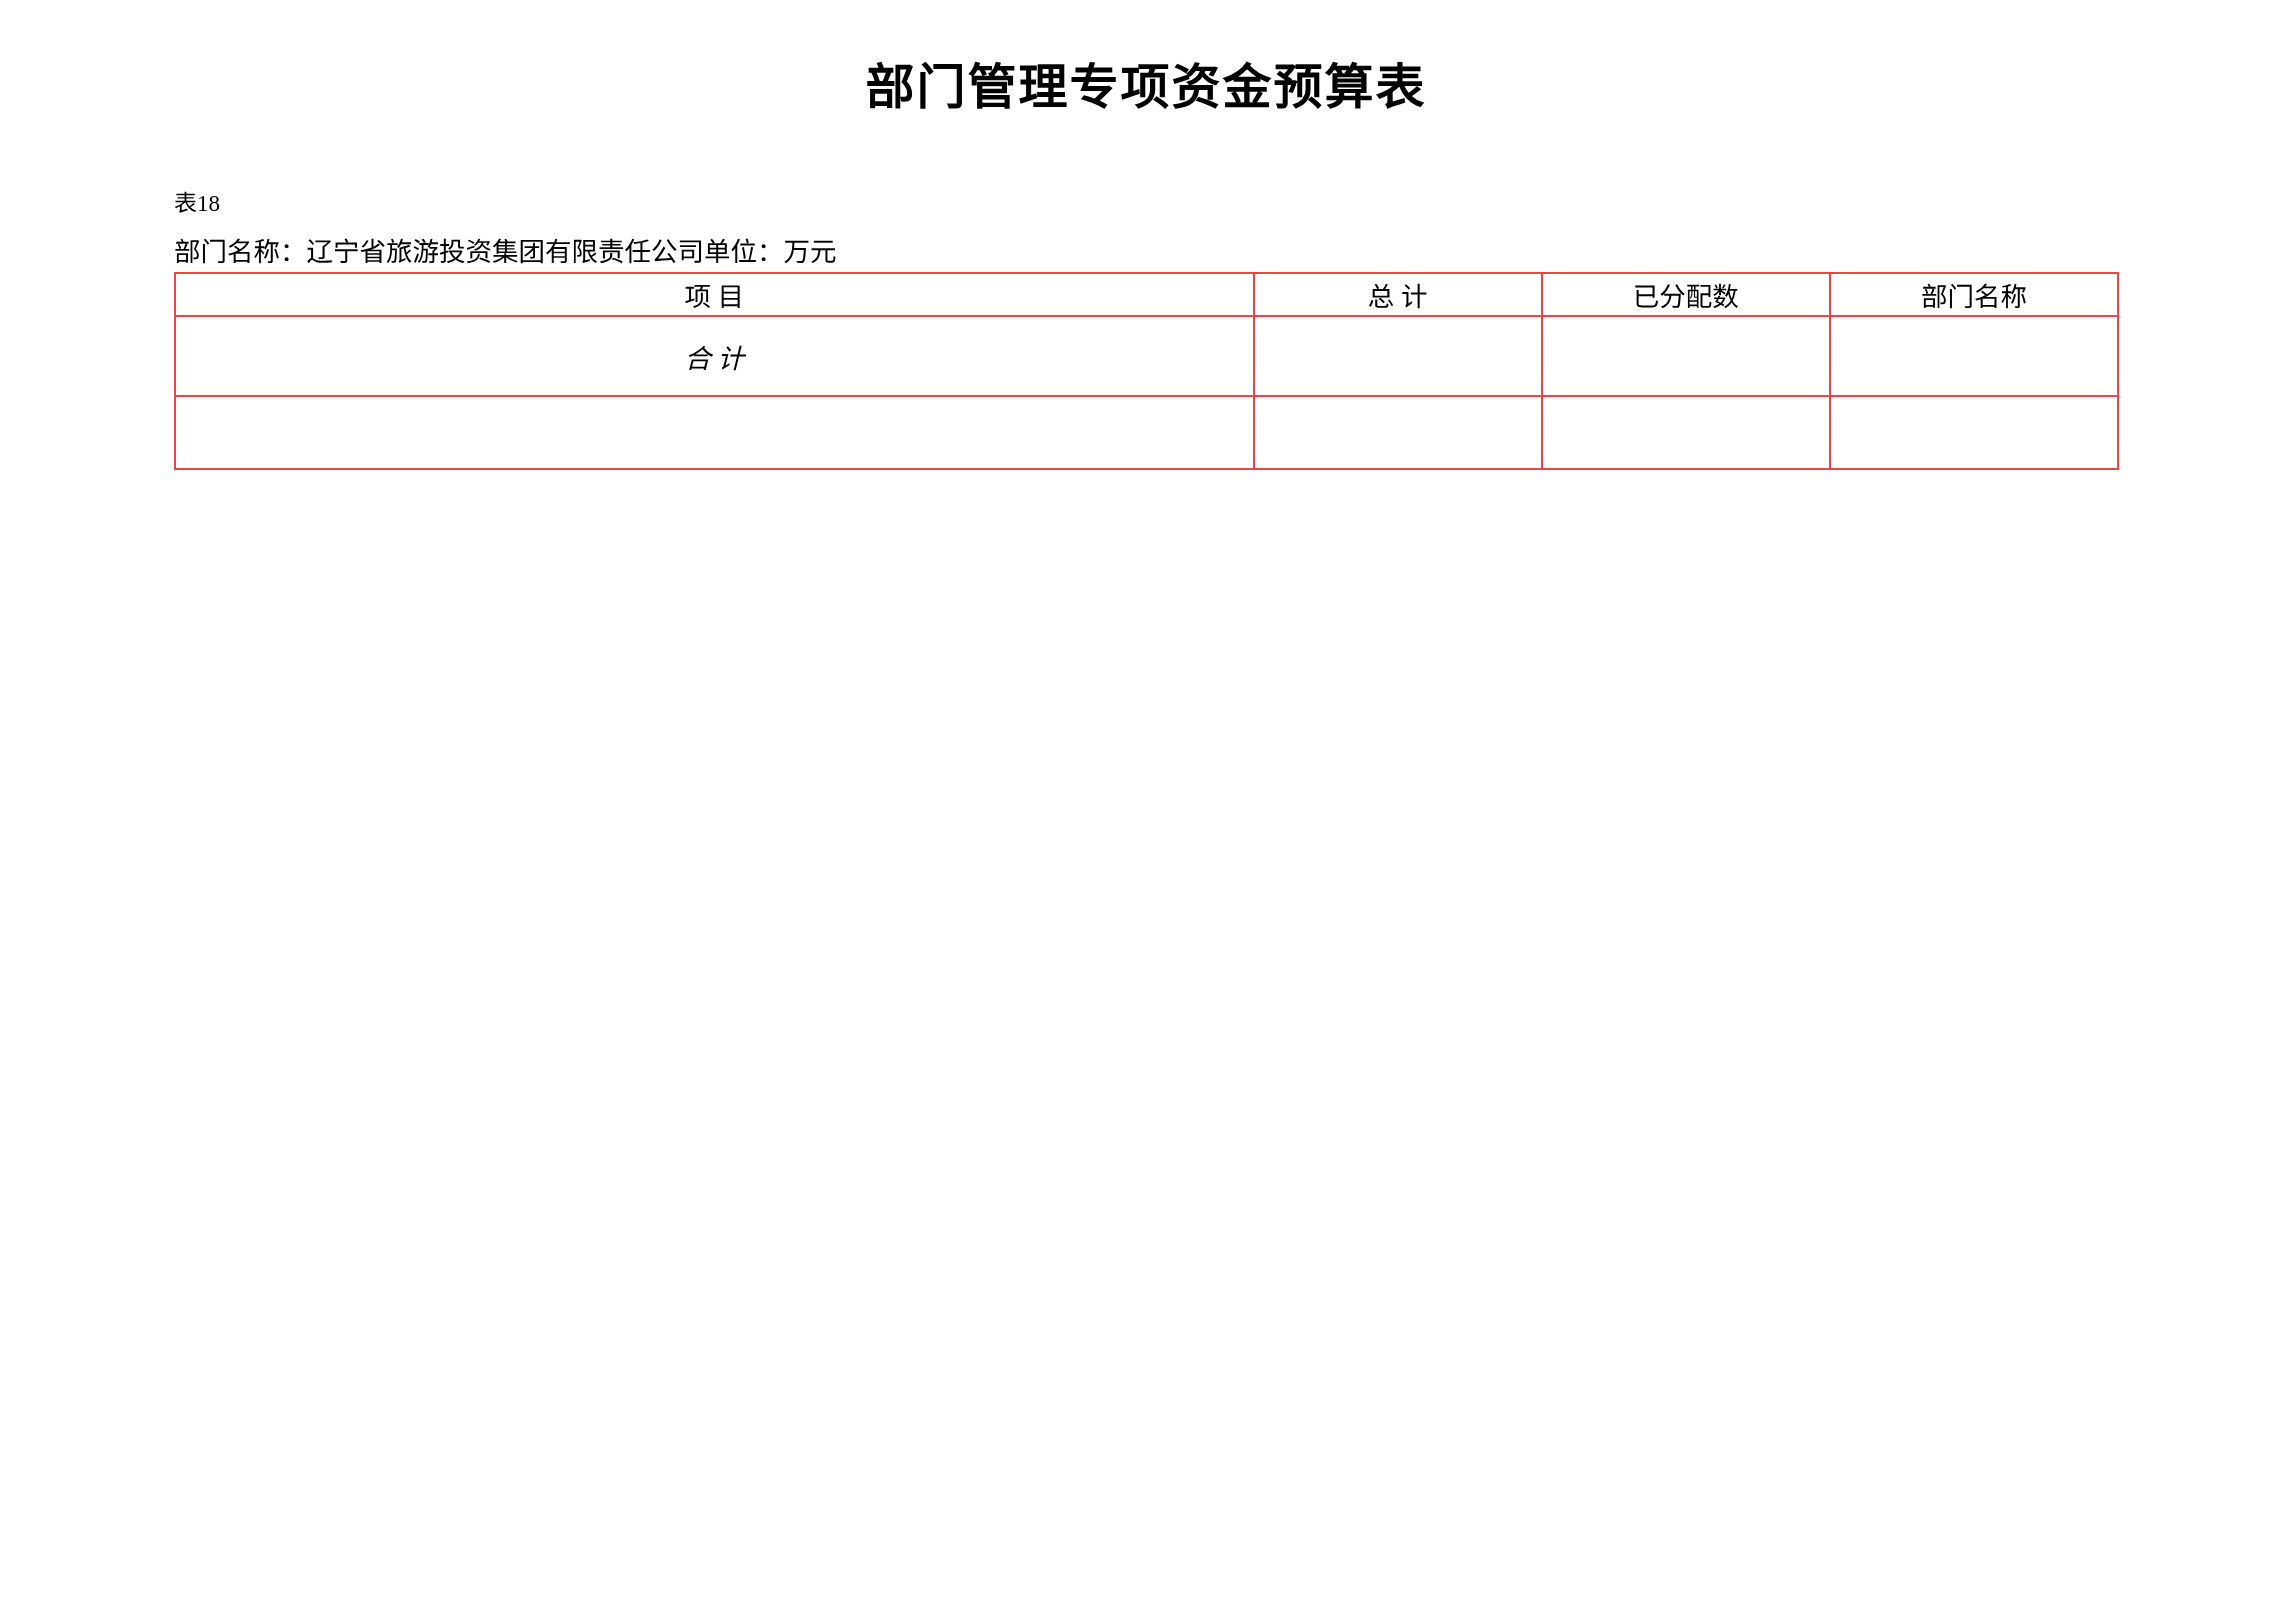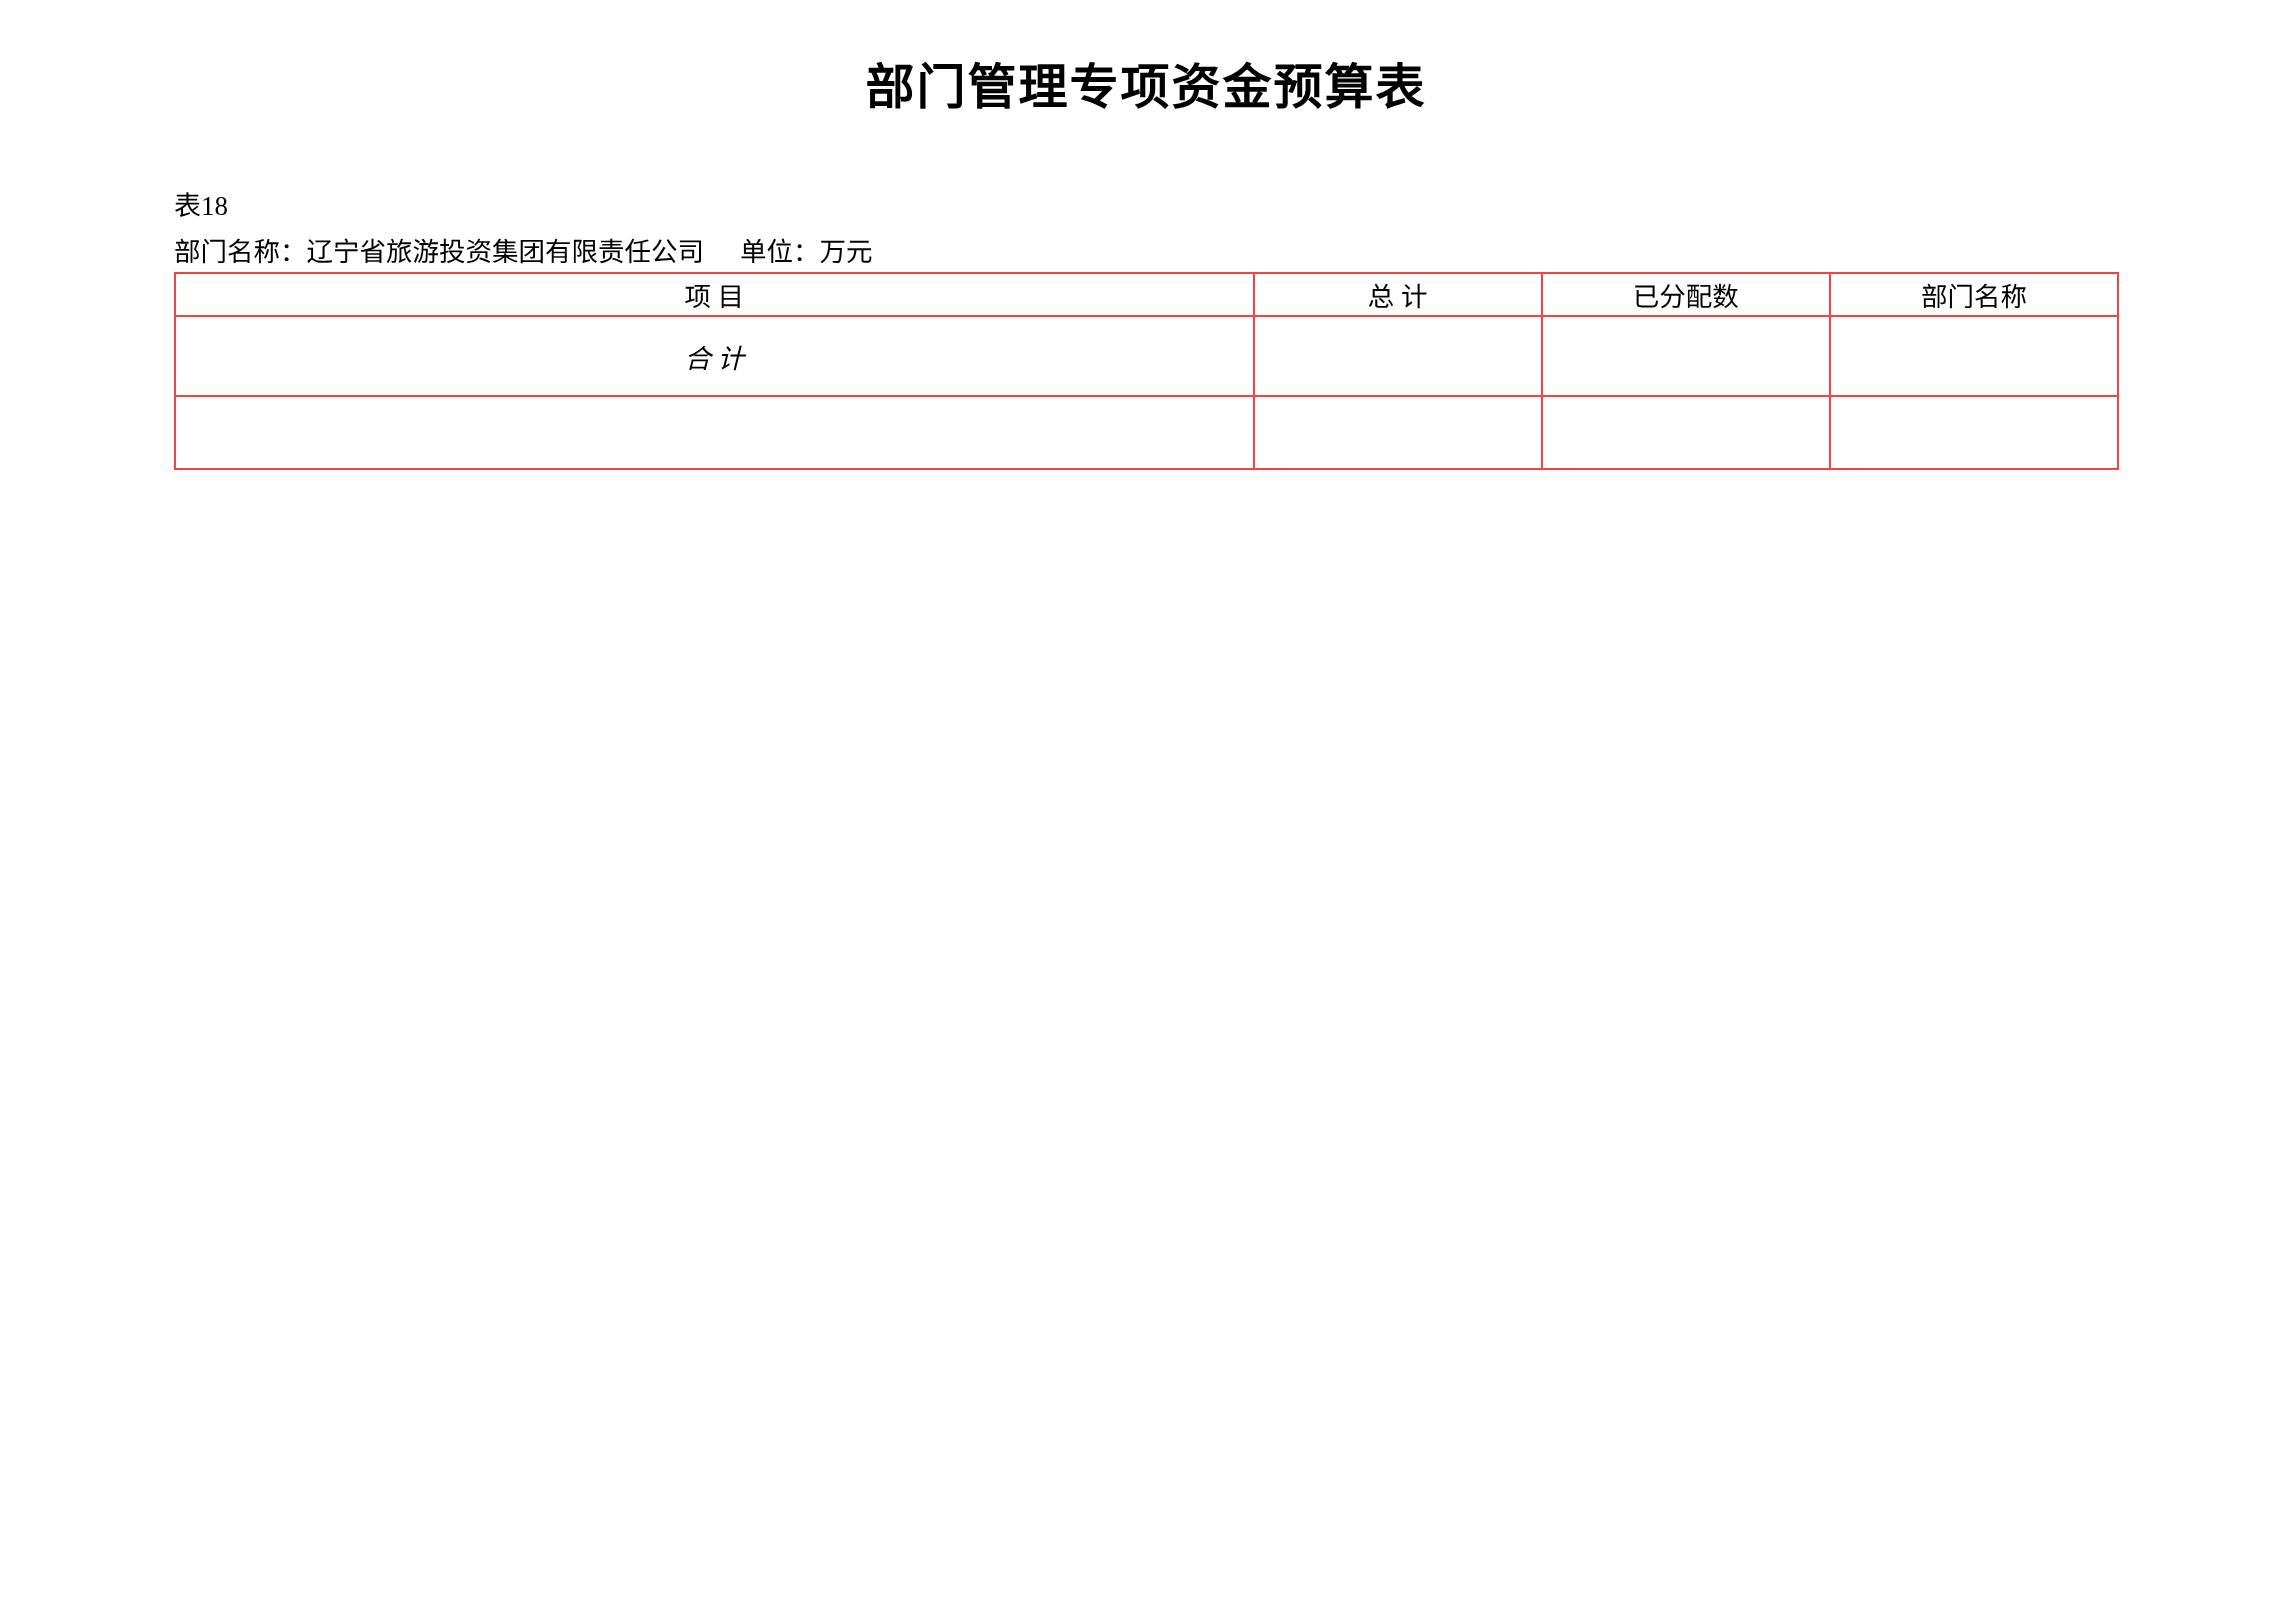--- a/index.html
+++ b/index.html
@@ -32,40 +32,39 @@
     text-align: center;
     font-size: 49px;
     font-weight: bold;
     letter-spacing: 2px;
     font-family: "Liberation Serif", "DejaVu Serif", serif;
   }
   .table-code {
     position: absolute;
     left: 174px;
     top: 184px;
-    font-size: 27px;
+    font-size: 23px;
     font-family: "Liberation Serif", "DejaVu Serif", serif;
   }
   .meta-row {
     position: absolute;
     left: 174px;
     top: 230px;
     width: 1943px;
     display: flex;
     justify-content: flex-start;
     align-items: baseline;
     font-size: 26.5px;
     font-family: "Liberation Serif", "DejaVu Serif", serif;
   }
   .dept-name {
     white-space: nowrap;
   }
   .unit-label {
     white-space: nowrap;
-    margin-left: 36px;
   }
   .budget-table {
     position: absolute;
     left: 174px;
     top: 272px;
     width: 1945px;
     border-collapse: collapse;
     table-layout: fixed;
   }
   .budget-table td,

